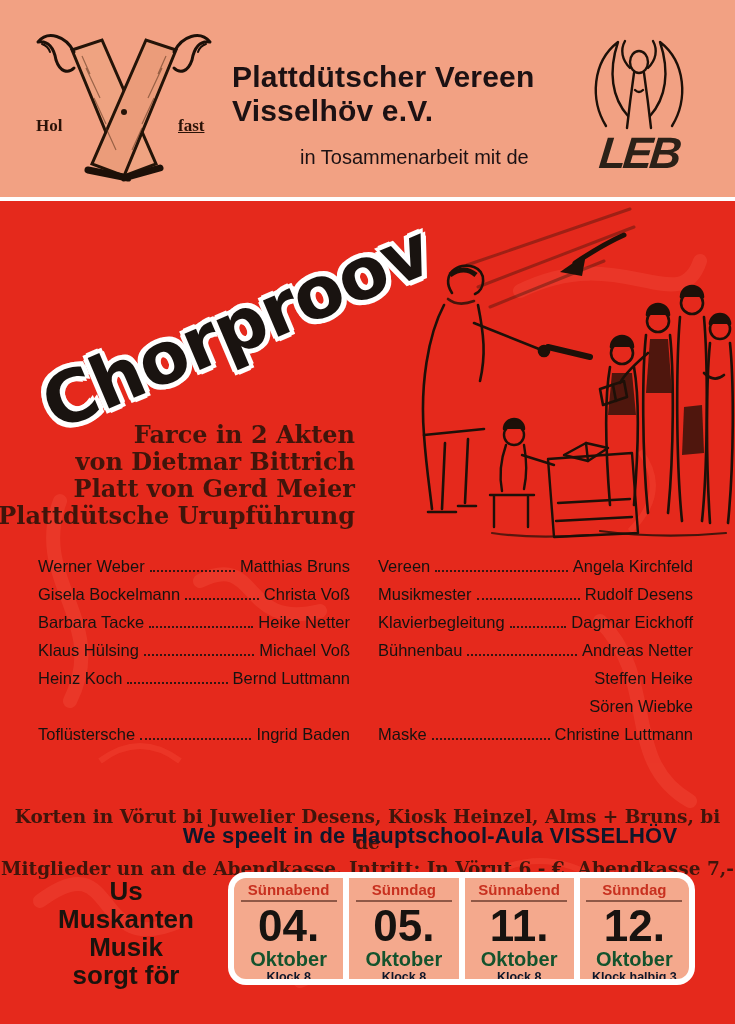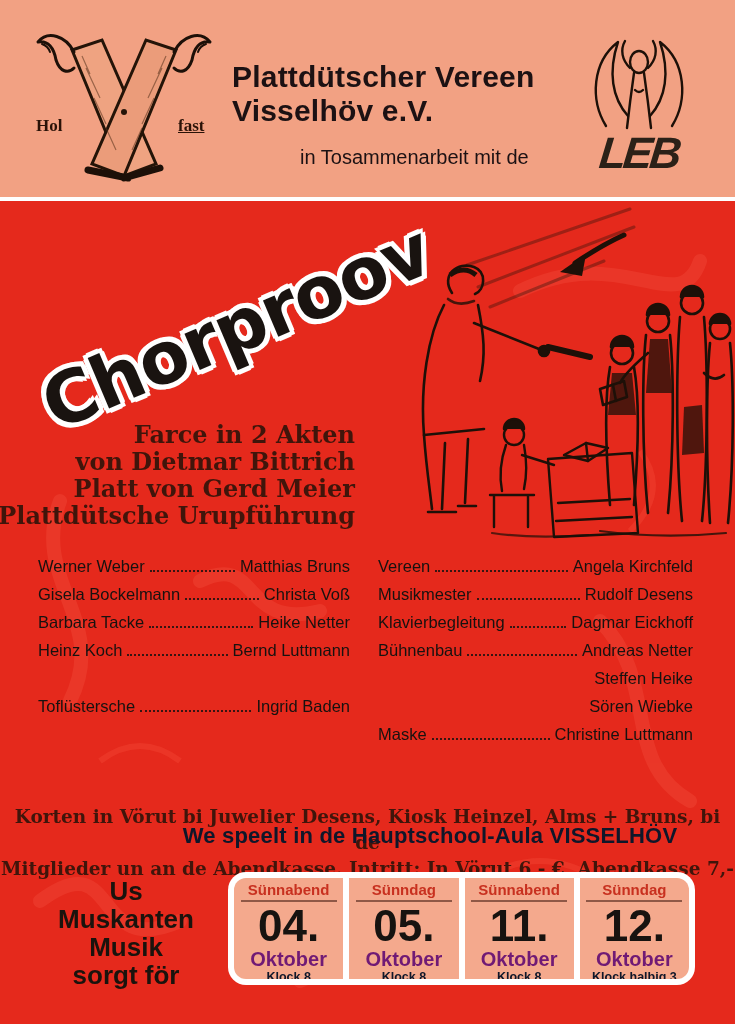--- a/index.html
+++ b/index.html
@@ -49,21 +49,21 @@
          font:bold 26px "Liberation Sans",sans-serif;color:#1a130d;line-height:28px;}
   .dates{position:absolute;left:228px;top:671px;width:467px;height:113px;z-index:3;
          display:flex;gap:6px;background:#fff;border-radius:18px;padding:6px;box-sizing:border-box;}
   .cell{flex:1;background:#f4a98d;display:flex;flex-direction:column;align-items:center;
         justify-content:flex-start;padding-top:3px;overflow:hidden;}
   .cell:first-child{border-radius:12px 0 0 12px;}
   .cell:last-child{border-radius:0 12px 12px 0;}
   .cell .day{font:bold 15px "Liberation Sans",sans-serif;color:#c8301f;width:88%;text-align:center;
              border-bottom:2px solid rgba(60,22,12,.55);padding-bottom:2px;}
   .cell .num{font:bold 44px "Liberation Sans",sans-serif;color:#171310;line-height:46px;margin-top:1px;}
-  .cell .month{font:bold 20px "Liberation Sans",sans-serif;color:#701a75;line-height:21px;}
+  .cell .month{font:bold 20px "Liberation Sans",sans-serif;color:#14532d;line-height:21px;}
   .cell .time{font:bold 12.5px "Liberation Sans",sans-serif;color:#0f172a;line-height:15px;white-space:nowrap;}
   svg .ink{stroke:#1d1008;fill:none;stroke-linecap:round;stroke-linejoin:round;}
 </style>
 </head>
 <body>
 
 <div class="poster">
 
   <div class="header">
 
@@ -221,20 +221,25 @@
             <span>Gisela Bockelmann</span>
             <span class="dots"></span>
             <span class="name">Christa Voß</span>
           </div>
         <div class="row">
             <span>Barbara Tacke</span>
             <span class="dots"></span>
             <span class="name">Heike Netter</span>
           </div>
         <div class="row">
+            <span>Klaus Hülsing</span>
+            <span class="dots"></span>
+            <span class="name">Michael Voß</span>
+          </div>
+        <div class="row">
             <span>Heinz Koch</span>
             <span class="dots"></span>
             <span class="name">Bernd Luttmann</span>
           </div>
         <div class="spacer"></div>
         <div class="row">
             <span>Toflüstersche</span>
             <span class="dots"></span>
             <span class="name">Ingrid Baden</span>
           </div>

